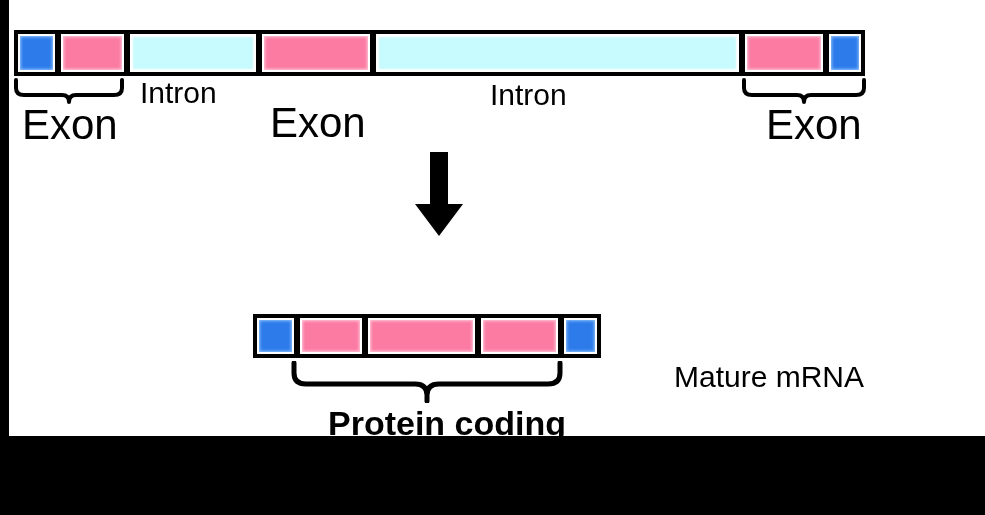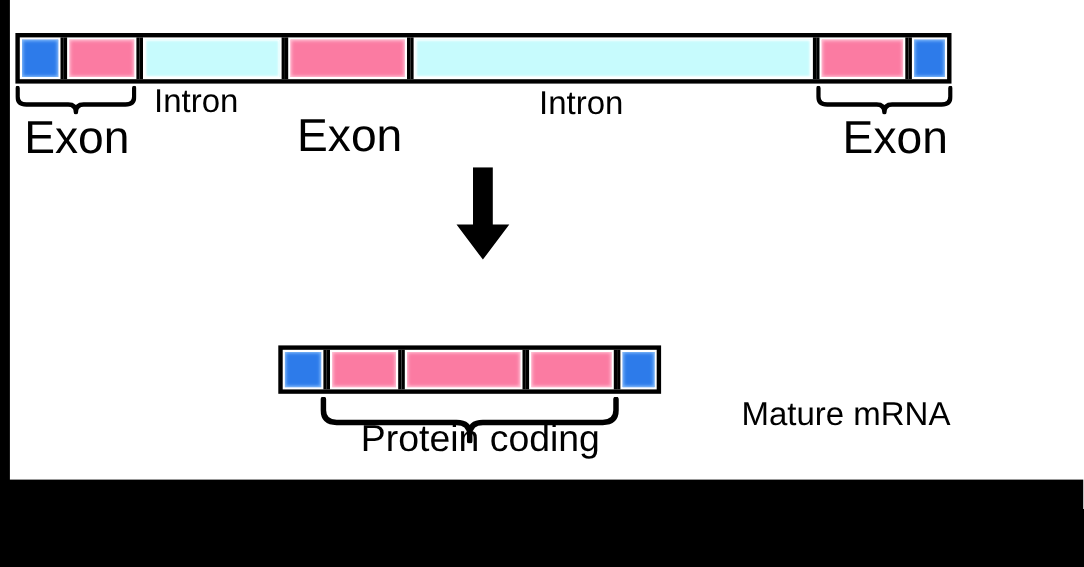--- a/index.html
+++ b/index.html
@@ -157,17 +157,17 @@
   </div>
 
   <span class="label label-mrna" style="left:674px; top:320px;margin-top:42px;">Mature mRNA</span>
 
   <div class="brace" style="left:291px; top:361px;">
     <svg width="273" height="42" viewBox="0 0 273 42" aria-hidden="true">
       <path d="M3,2 L3,12 Q3,23 15,23 L124,23 Q136,23 136,34 L136,40 L136,34 Q136,23 148,23 L257,23 Q269,23 269,12 L269,2" fill="none" stroke="#000000" stroke-width="5" stroke-linecap="round" stroke-linejoin="round"></path>
     </svg>
   </div>
 
-  <span class="label label-coding" style="left:328px; top:382px;">Protein coding</span>
+  <span class="label label-coding" style="left:328px; top:406px;font-weight:bold;">Protein coding</span>
 
   <div class="strip-bottom"></div>
 
 </div>
 
 </body></html>

